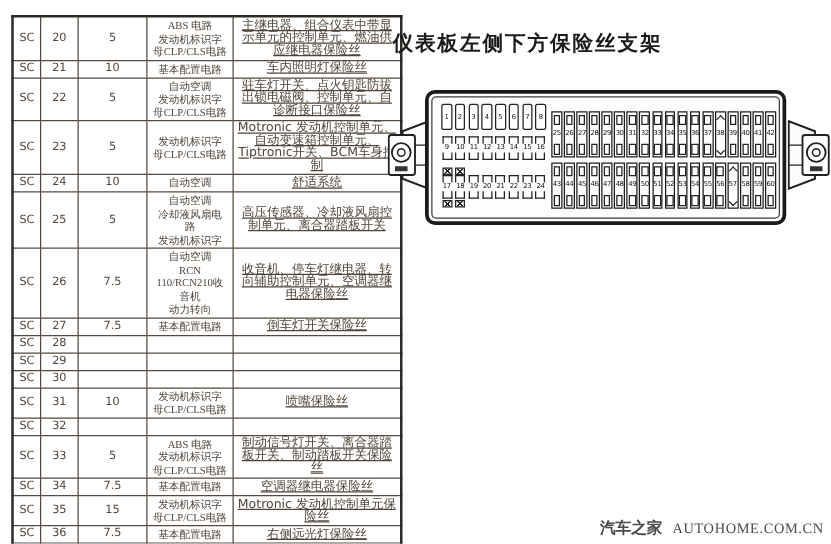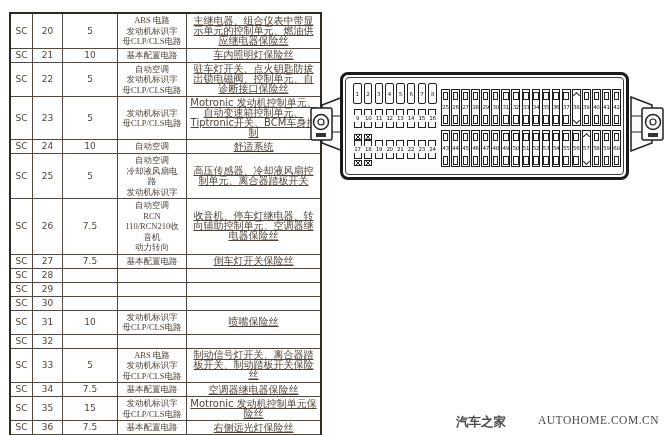--- a/index.html
+++ b/index.html
@@ -62,24 +62,24 @@
     width:6.8px;height:32px;border:1.3px solid #1c1c1c;background:#fff;
     display:flex;flex-direction:column;align-items:center;justify-content:space-between;
     padding:1.5px 0;
   }
   .pin{width:3.5px;height:6.5px;border:1px solid #222;}
   .chev-up{width:4px;height:4px;border-left:1.2px solid #222;border-top:1.2px solid #222;transform:rotate(45deg);margin-top:1px;}
   .chev-down{width:4px;height:4px;border-left:1.2px solid #222;border-top:1.2px solid #222;transform:rotate(225deg);margin-bottom:1px;}
   
   .watermark{
     position:absolute;right:6px;bottom:4px;font-size:12px;color:#4a4a4a;
-    display:flex;align-items:flex-start;gap:8px;white-space:nowrap;
+    display:flex;align-items:center;gap:8px;white-space:nowrap;
   }
   .wm-cn{font-weight:bold;font-size:12.5px;font-family:"DejaVu Sans","Liberation Sans",sans-serif;}
-  .wm-en{font-family:"Liberation Serif","DejaVu Serif",serif;font-size:11.5px;letter-spacing:0.5px;margin-left:24px;}
+  .wm-en{font-family:"Liberation Serif","DejaVu Serif",serif;font-size:11.5px;letter-spacing:0.5px;}
 </style>
 </head>
 <body>
 
 <div class="canvas">
 
   <table class="fuse-table">
     <tbody id="table-body">
         <tr>
           <td class="col-prefix">SC</td>
@@ -219,20 +219,21 @@
         <tr>
           <td class="col-prefix">SC</td>
           <td class="col-num">37</td>
           <td class="col-amp">25</td>
           <td class="col-circuit">座椅加热</td>
           <td class="col-func">可加热座椅调节器、可加热前座椅控制单元保险丝</td>
         </tr>
       </tbody>
   </table>
 
+  <div class="page-title">仪表板左侧下方保险丝支架</div>
 
   <div class="diagram">
 
     <div class="bracket bracket-left">
       <svg width="34" height="56" viewBox="0 0 34 56">
         <polygon points="33,1 12,9 12,47 33,55" fill="#fbfbfb" stroke="#222" stroke-width="1.5"></polygon>
         <line x1="12" y1="20" x2="33" y2="20" stroke="#222" stroke-width="1"></line>
         <line x1="12" y1="36" x2="33" y2="36" stroke="#222" stroke-width="1"></line>
         <rect x="1" y="12" width="21" height="32" rx="2" fill="#ffffff" stroke="#222" stroke-width="1.5"></rect>
         <circle cx="11" cy="26" r="7.5" fill="none" stroke="#222" stroke-width="1.5"></circle>

